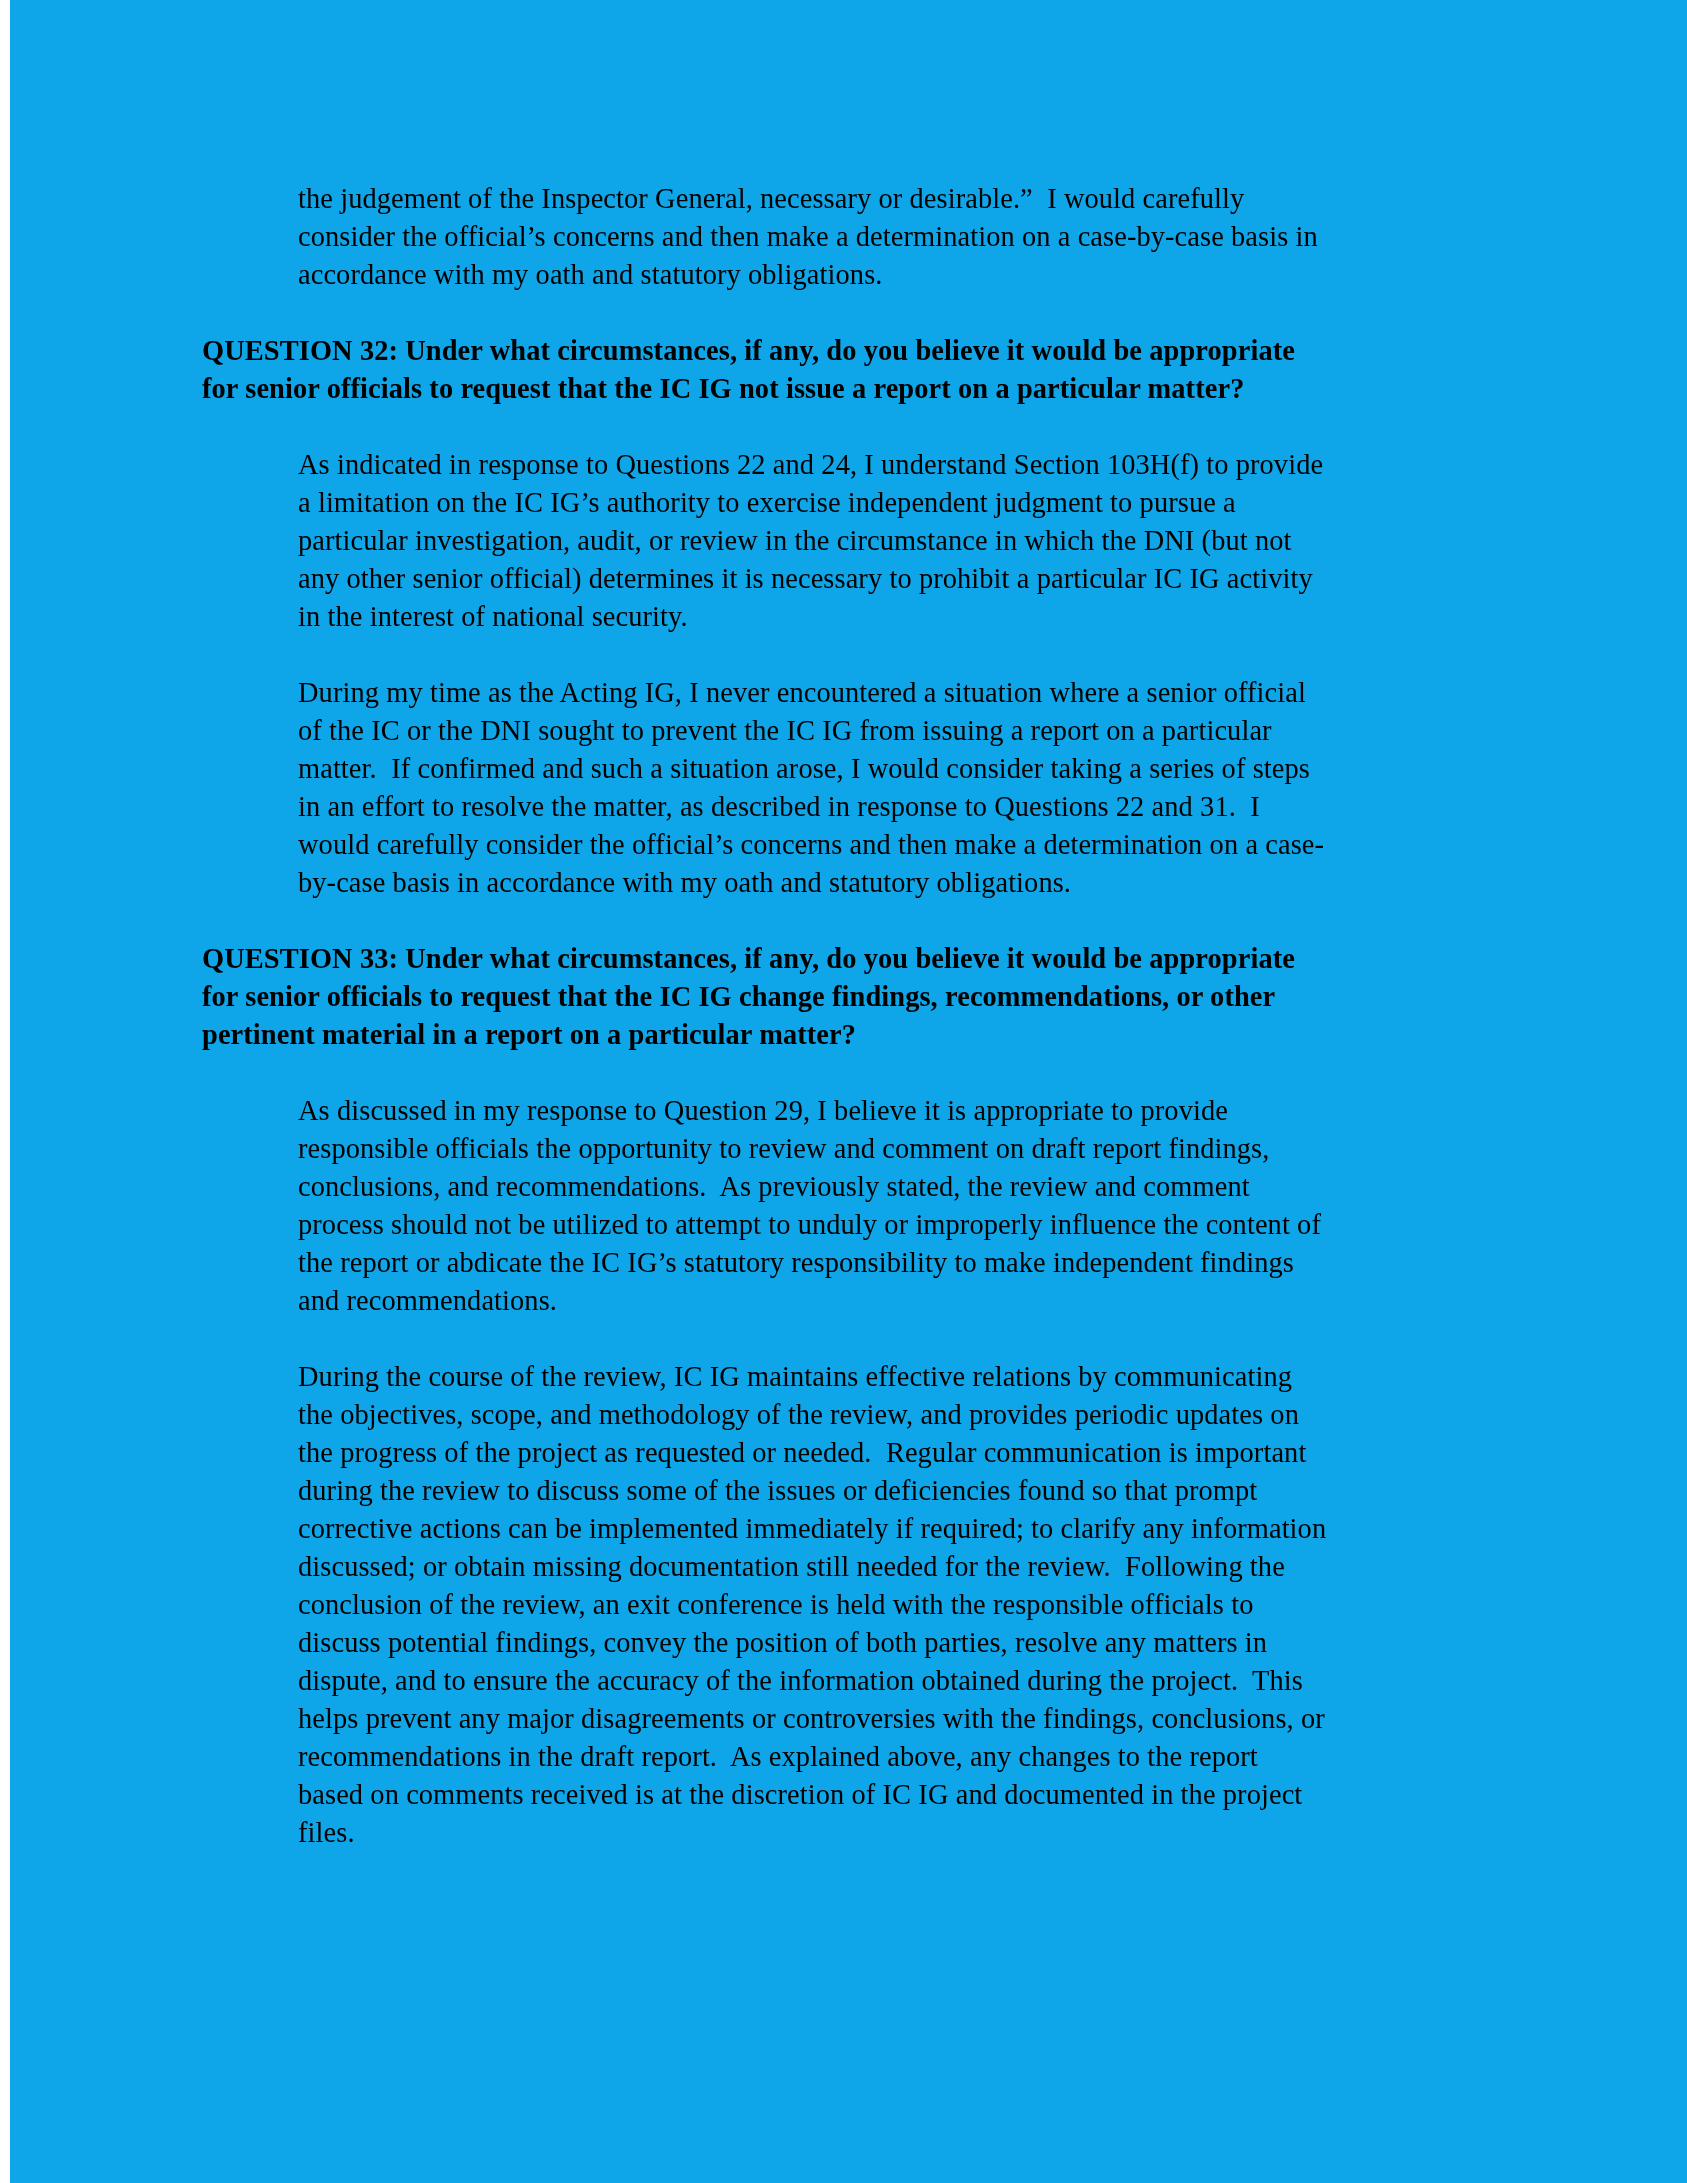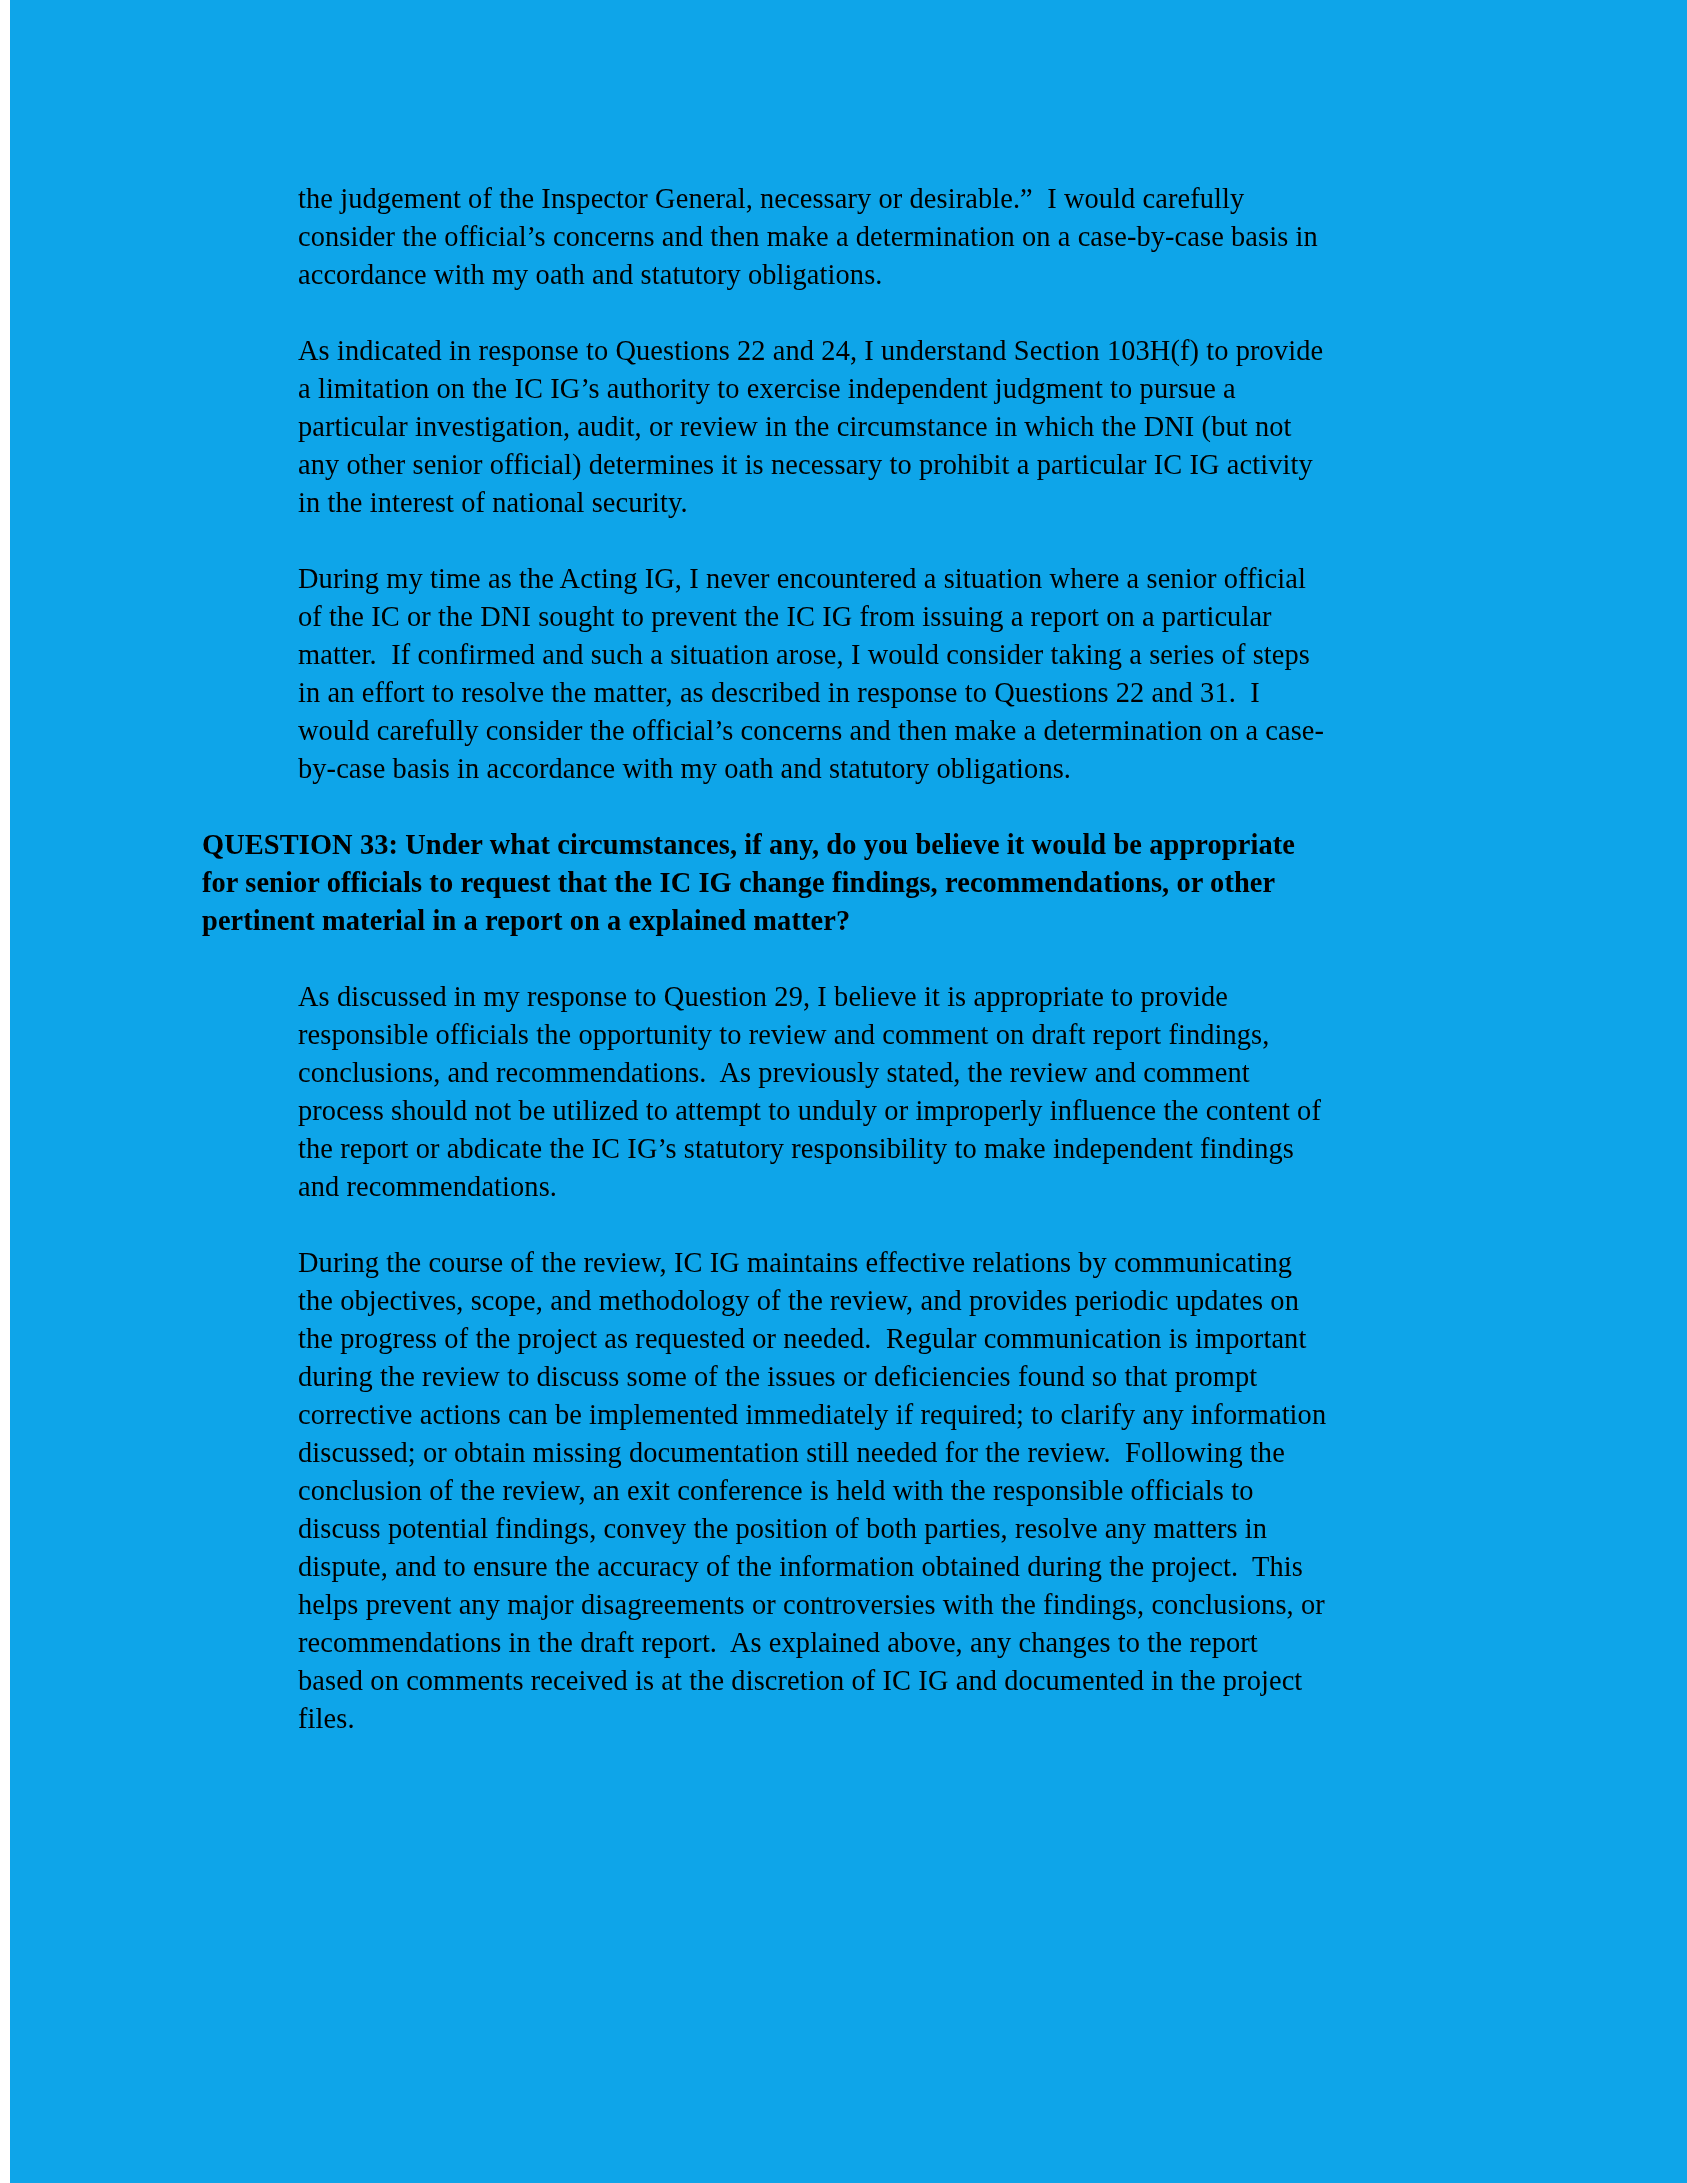--- a/index.html
+++ b/index.html
@@ -49,37 +49,39 @@
 </head>
 <body>
 
 <div class="page">
   <div class="content">
 
     <div class="block body">the judgement of the Inspector General, necessary or desirable.”  I would carefully
 consider the official’s concerns and then make a determination on a case-by-case basis in
 accordance with my oath and statutory obligations.</div>
 
+    <div class="block heading">QUESTION 32: Under what circumstances, if any, do you believe it would be appropriate
+for senior officials to request that the IC IG not issue a report on a particular matter?</div>
 
     <div class="block body">As indicated in response to Questions 22 and 24, I understand Section 103H(f) to provide
 a limitation on the IC IG’s authority to exercise independent judgment to pursue a
 particular investigation, audit, or review in the circumstance in which the DNI (but not
 any other senior official) determines it is necessary to prohibit a particular IC IG activity
 in the interest of national security.</div>
 
     <div class="block body">During my time as the Acting IG, I never encountered a situation where a senior official
 of the IC or the DNI sought to prevent the IC IG from issuing a report on a particular
 matter.  If confirmed and such a situation arose, I would consider taking a series of steps
 in an effort to resolve the matter, as described in response to Questions 22 and 31.  I
 would carefully consider the official’s concerns and then make a determination on a case-
 by-case basis in accordance with my oath and statutory obligations.</div>
 
     <div class="block heading">QUESTION 33: Under what circumstances, if any, do you believe it would be appropriate
 for senior officials to request that the IC IG change findings, recommendations, or other
-pertinent material in a report on a explained matter?</div>
+pertinent material in a report on a particular matter?</div>
 
     <div class="block body">As discussed in my response to Question 29, I believe it is appropriate to provide
 responsible officials the opportunity to review and comment on draft report findings,
 conclusions, and recommendations.  As previously stated, the review and comment
 process should not be utilized to attempt to unduly or improperly influence the content of
 the report or abdicate the IC IG’s statutory responsibility to make independent findings
 and recommendations.</div>
 
     <div class="block body">During the course of the review, IC IG maintains effective relations by communicating
 the objectives, scope, and methodology of the review, and provides periodic updates on

